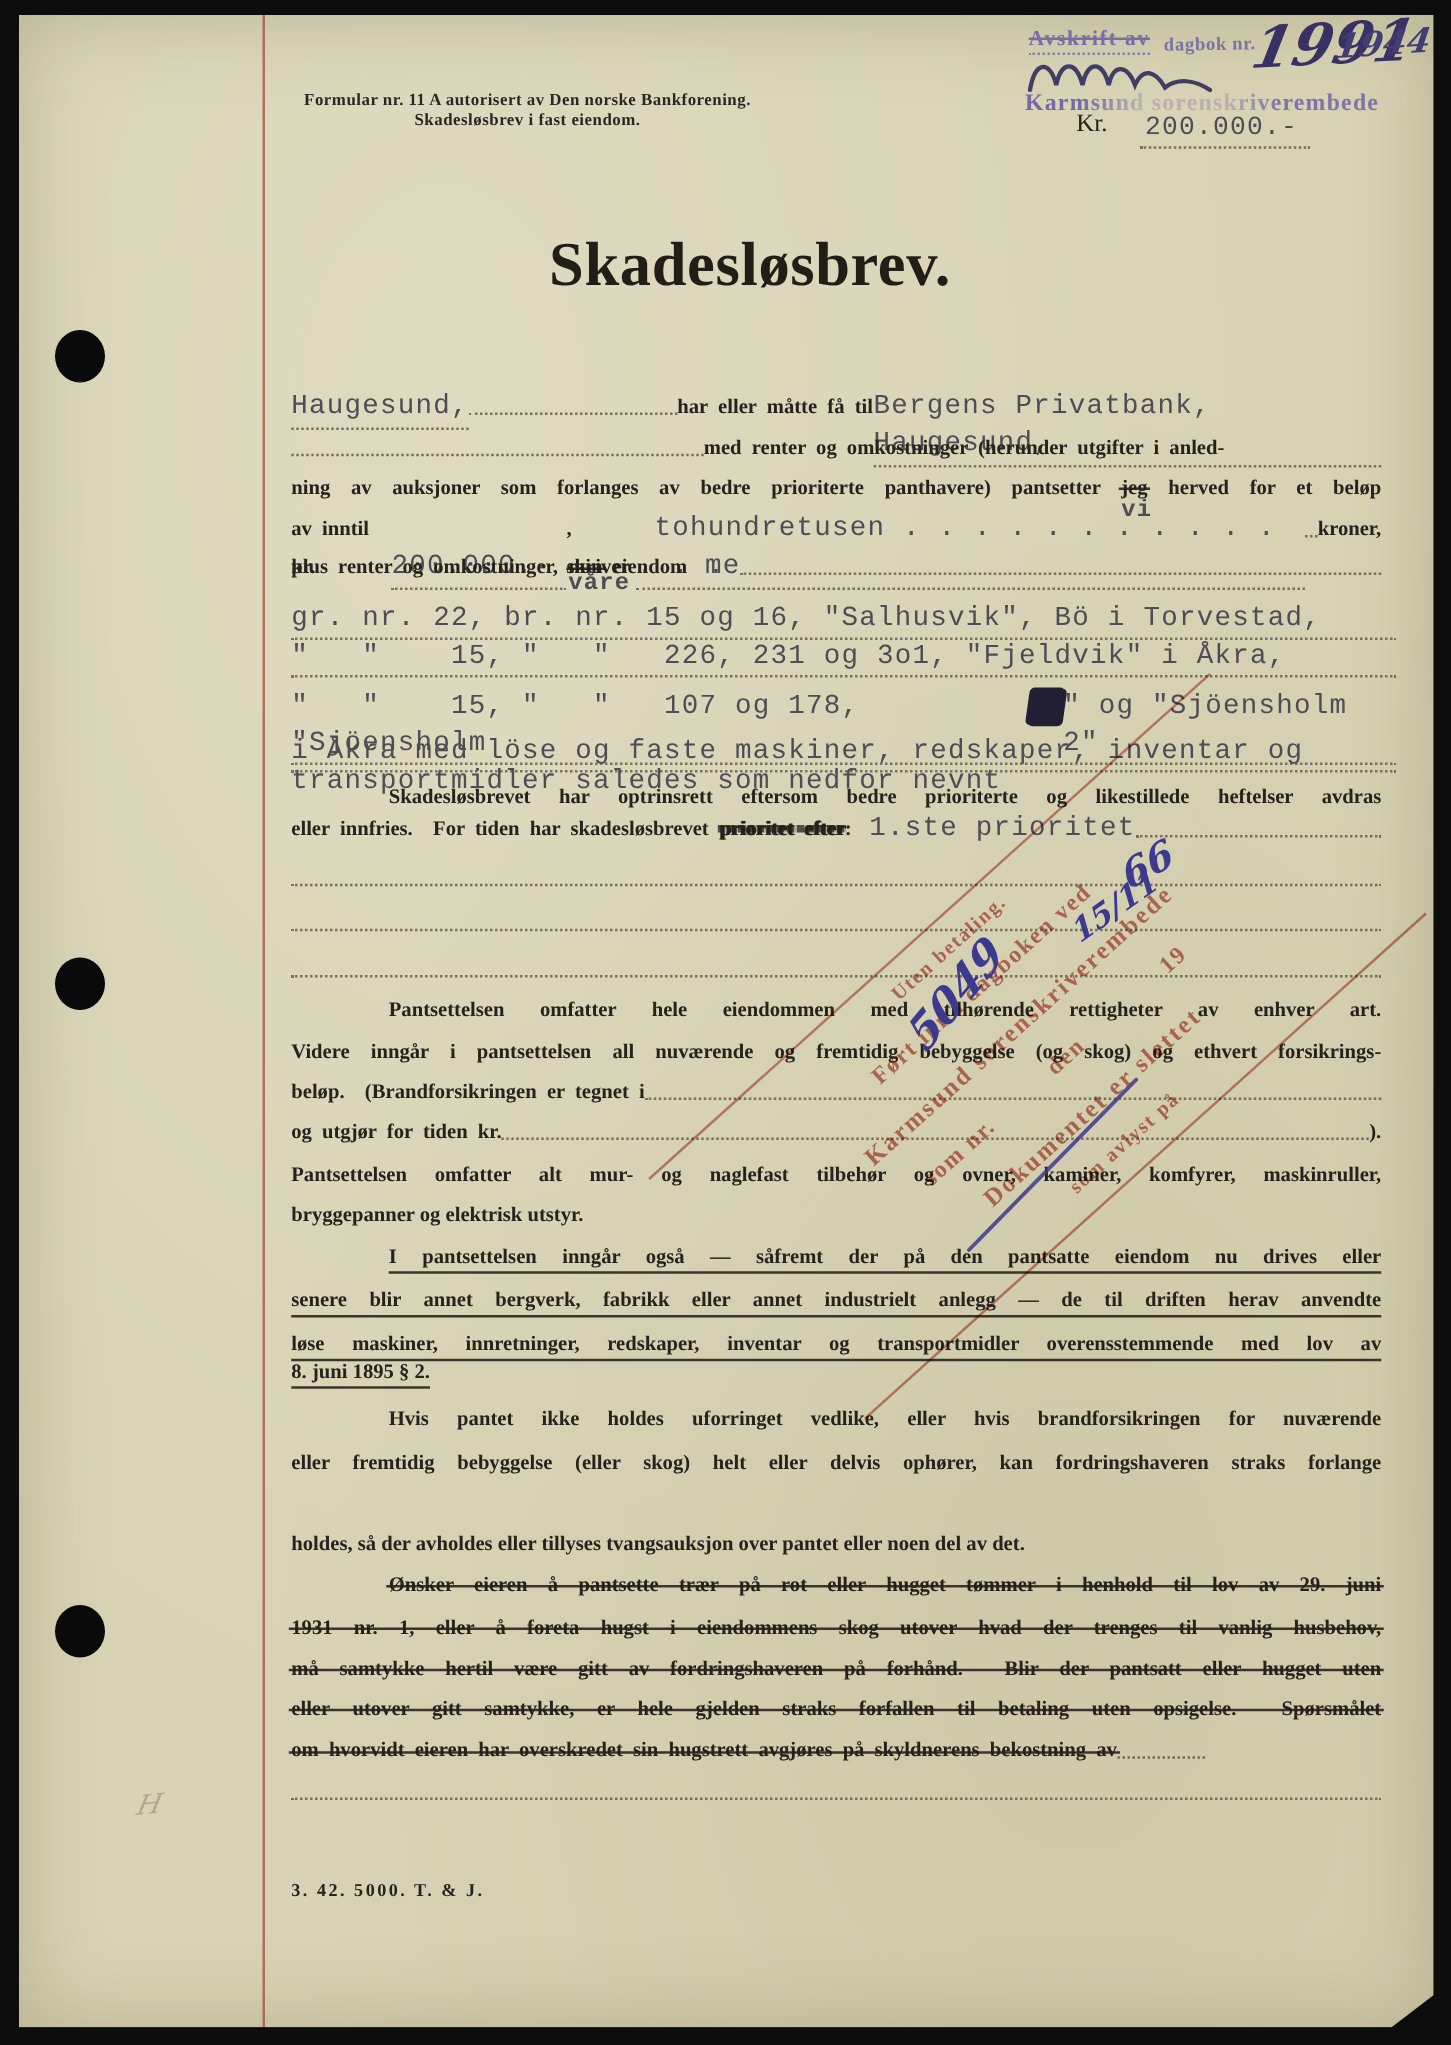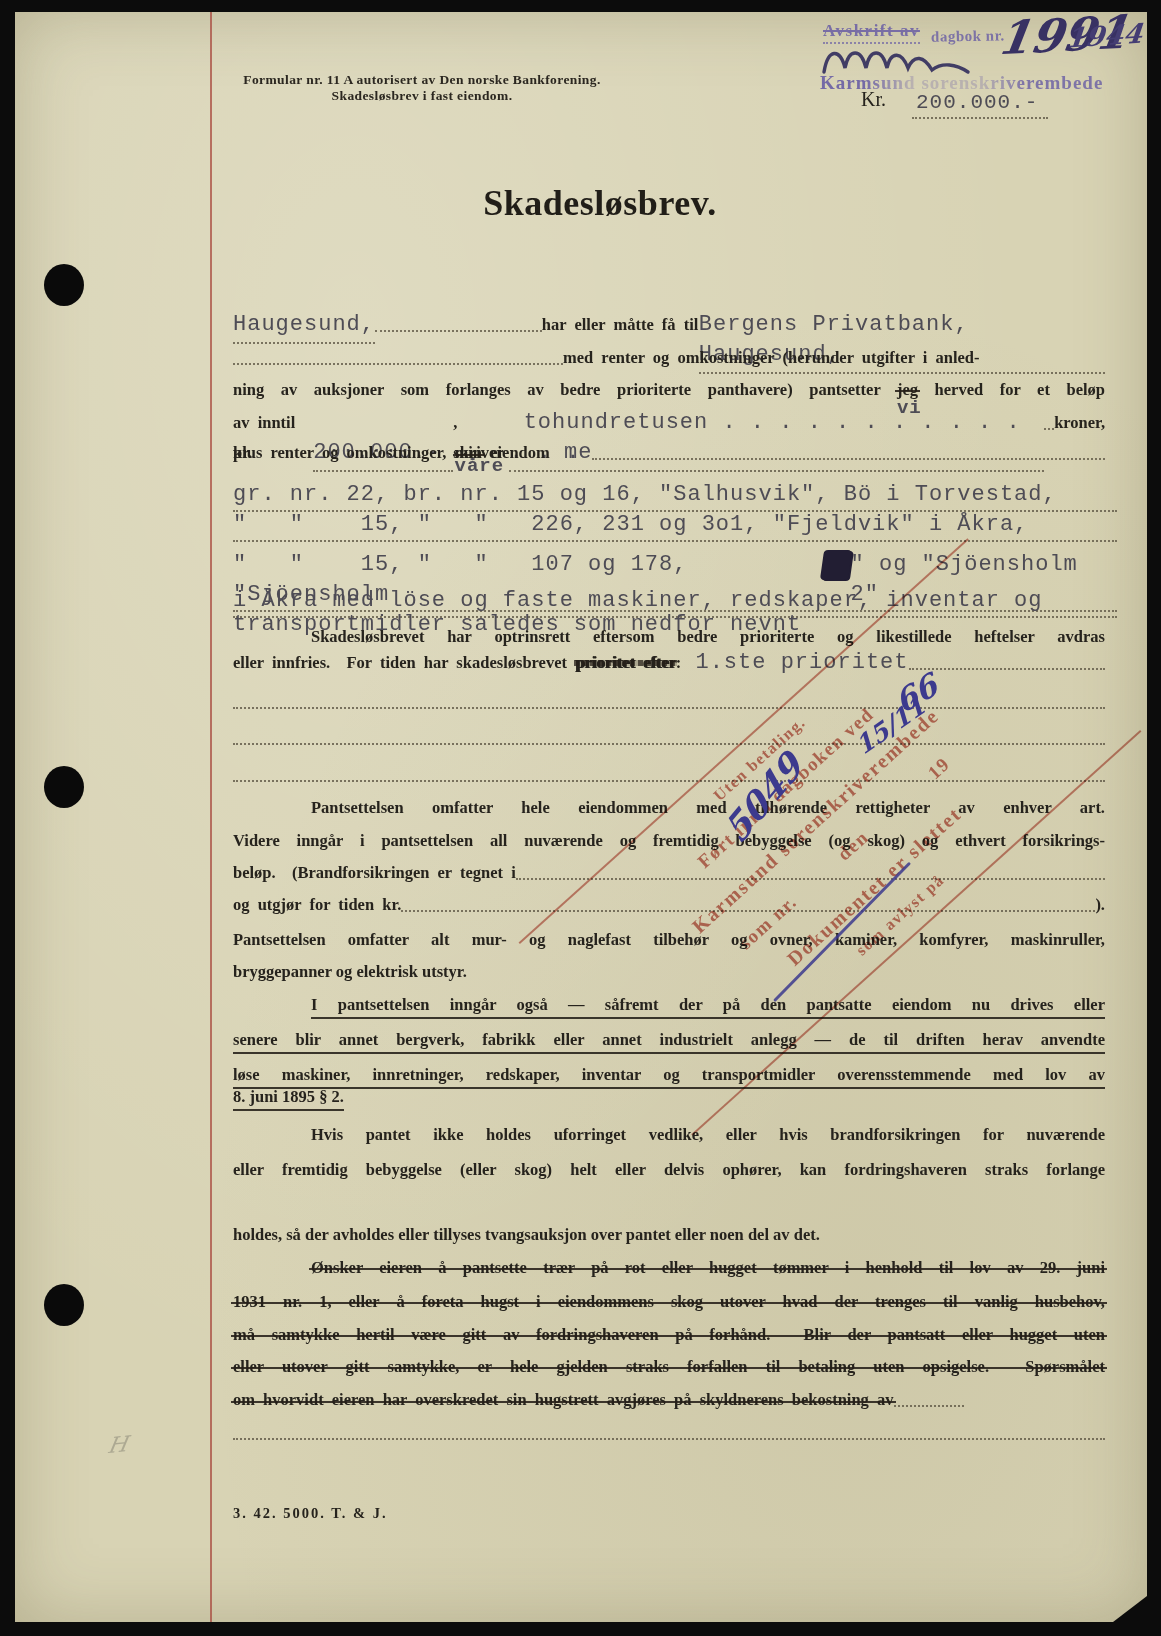--- a/index.html
+++ b/index.html
@@ -26,21 +26,21 @@
   .jyear{position:absolute;left:1054px;top:8px;font-size:27px;transform:skewX(-12deg) rotate(-4deg);color:#443d73;}
   .scribble{position:absolute;left:803px;top:28px;}
   .office{left:805px;top:60px;font-size:19px;letter-spacing:1px;
           -webkit-mask-image:linear-gradient(90deg,rgba(0,0,0,.95) 0 16%,rgba(0,0,0,.3) 32% 58%,rgba(0,0,0,.85) 72% 100%);
           mask-image:linear-gradient(90deg,rgba(0,0,0,.95) 0 16%,rgba(0,0,0,.3) 32% 58%,rgba(0,0,0,.85) 72% 100%);}
   .kr{position:absolute;left:846px;top:76px;font-size:20px;font-weight:400;color:#26231d;}
   .kramount{position:absolute;left:897px;top:79px;font-family:"Liberation Mono",monospace;
             font-size:21px;color:#4e4c55;letter-spacing:1px;
             border-bottom:2px dotted rgba(95,88,70,.8);padding:0 10px 3px 4px;}
   .title{position:absolute;left:385px;top:170px;width:400px;text-align:center;
-         font-size:36px;font-weight:700;color:#211e18;letter-spacing:.5px;}
+         font-size:50px;font-weight:700;color:#211e18;letter-spacing:.5px;}
   
   .content{position:absolute;left:218px;top:0;width:872px;height:100%;}
   .line{position:absolute;left:0;width:872px;line-height:30px;white-space:pre-wrap;}
   .line.flex{display:flex;align-items:baseline;}
   .line.just{display:block;text-align:justify;text-align-last:justify;}
   .p,.ps,.pxs,.pu{font-family:"Liberation Serif",serif;font-weight:700;font-size:16.5px;color:#26231d;}
   .flex .p,.flex .ps,.flex .pxs,.flex .pu{word-spacing:4px;}
   .t,.td,.blot{font-family:"Liberation Mono",monospace;font-size:22px;letter-spacing:1px;color:#4e4c55;}
   .td{border-bottom:2px dotted rgba(95,88,70,.8);padding-bottom:2px;}
   .gap{display:inline-block;height:2px;}

